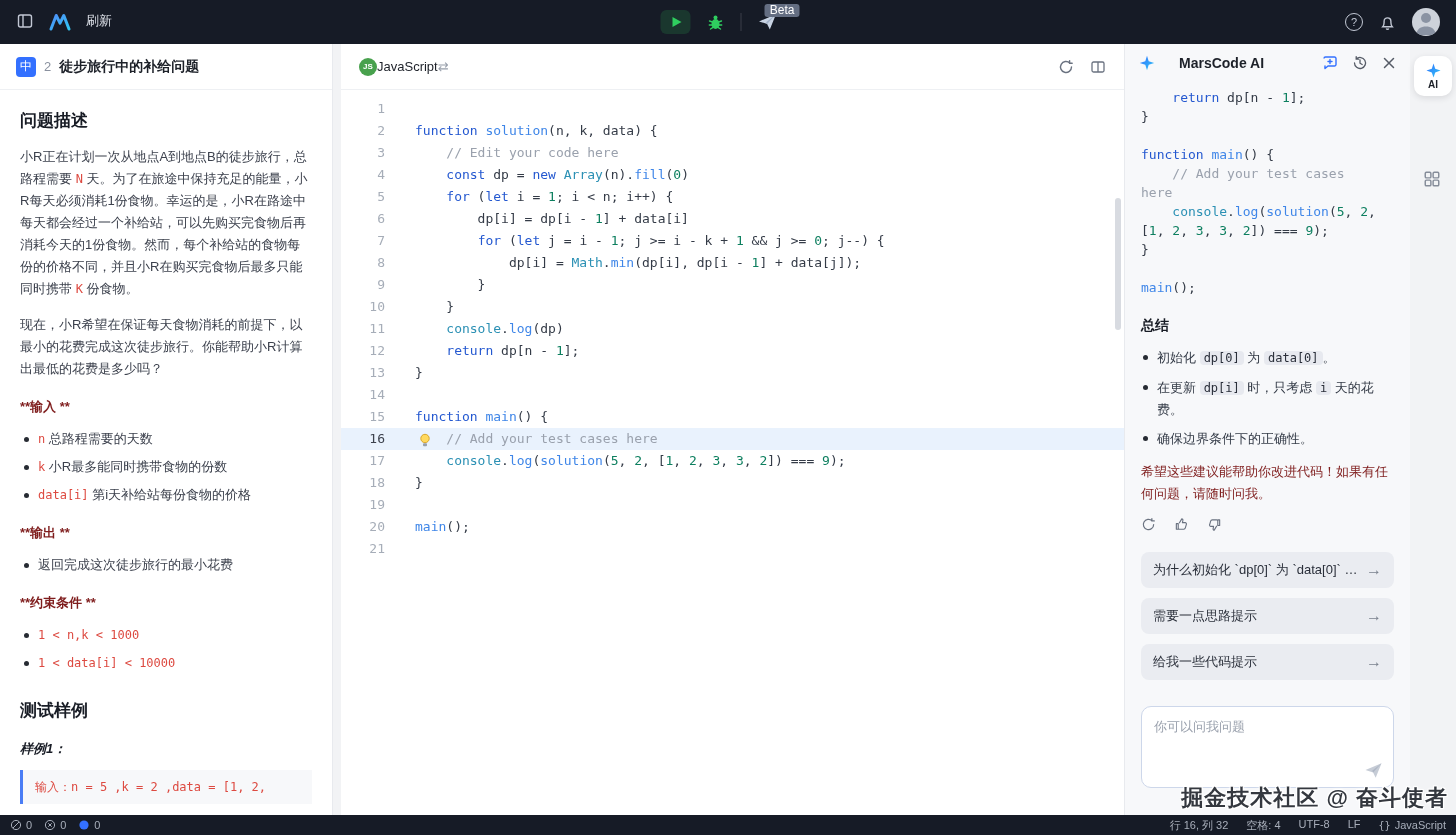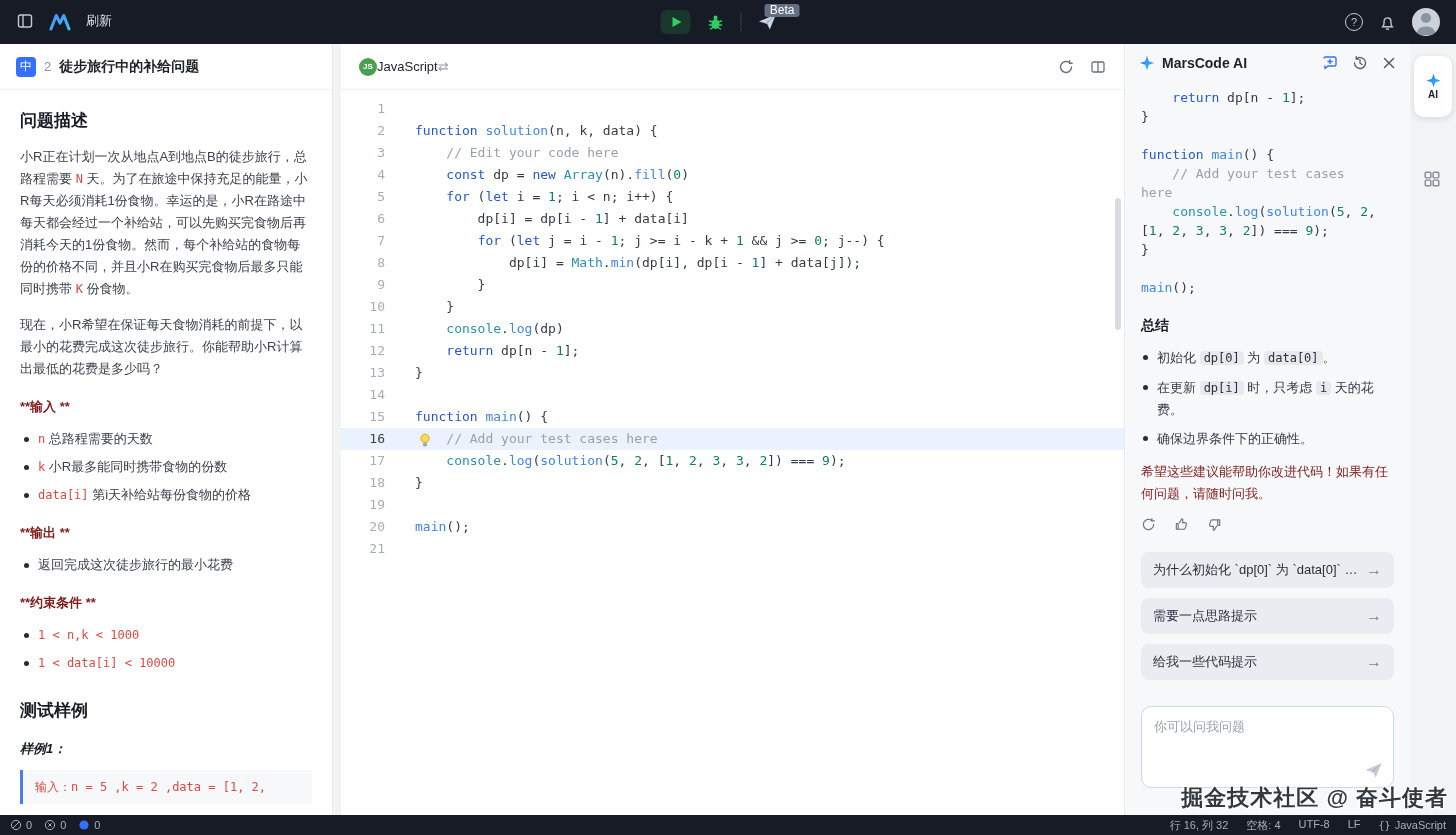--- a/index.html
+++ b/index.html
@@ -61,21 +61,21 @@
 .tok-kw{color:#2458d0}
 .tok-fn{color:#3f86e8}
 .tok-cls{color:#2b90b4}
 .tok-num{color:#0d7f5f}
 .tok-com{color:#9aa1ad}
 .bulb{position:absolute;left:78px;top:4px}
 .ed-scroll{position:absolute;top:108px;right:3px;width:6px;height:132px;border-radius:3px;background:#d8dbe1;cursor:pointer}
 
 
 .assistant{flex:0 0 286px;width:286px;background:#f7f8fa;display:flex;flex-direction:column;border-left:1px solid #e8eaee}
-.as-head{flex:0 0 44px;height:44px;display:flex;align-items:flex-end;gap:7px;padding:17px 14px}
+.as-head{flex:0 0 44px;height:44px;display:flex;align-items:flex-start;gap:24px;padding:11px 14px}
 .as-title{font-size:14px;font-weight:700;color:#1d2129;flex:1}
 .as-head-icons{display:flex;gap:14px;align-items:center}
 .as-head-icons span{cursor:pointer;display:flex}
 .as-body{flex:1;padding:0 16px;position:relative;overflow:hidden}
 .as-code{font-family:"DejaVu Sans Mono",monospace;font-size:13px;line-height:19px;white-space:pre-wrap;word-break:break-word;color:#343b47;margin:0 0 4px;width:242px}
 .as-body h4{font-size:14px;font-weight:700;color:#181c25;margin:20px 0 12px}
 .as-body ul{list-style:none;margin:0 0 12px;padding:0}
 .as-body li{position:relative;padding-left:16px;margin-bottom:8px;font-size:13px;line-height:21px;color:#343b47}
 .as-body li::before{content:"";position:absolute;left:2px;top:8px;width:5px;height:5px;border-radius:50%;background:#272b33}
 .as-body .icode{background:#e7e9ef;border-radius:4px;padding:0 4px;color:#2a2f3a;font-size:12px}
@@ -87,21 +87,21 @@
 .chip-arrow{color:#7a818d;margin-left:8px;flex:0 0 auto}
 .ask{margin-top:26px;height:82px;background:#fff;border:1px solid #cdd7ea;border-radius:10px;padding:10px 12px;position:relative;cursor:text}
 .ask-ph{font-size:13px;color:#9aa1ad}
 .ask-send{position:absolute;right:10px;bottom:8px;cursor:pointer;display:flex}
 
 
 .watermark{position:absolute;right:8px;bottom:2px;z-index:9;font-size:22px;font-weight:700;color:#34383f;letter-spacing:1px;white-space:nowrap;text-shadow:-1px -1px 0 #fff,1px -1px 0 #fff,-1px 1px 0 #fff,1px 1px 0 #fff,0 0 4px #fff}
 
 
 .dock{flex:0 0 46px;width:46px;position:relative;background:#f2f3f5}
-.dock-ai{position:absolute;top:12px;left:4px;width:38px;height:61px;background:#fff;border-radius:10px;box-shadow:0 2px 6px rgba(31,35,41,.12);display:flex;flex-direction:column;align-items:center;justify-content:center;gap:1px;cursor:pointer}
+.dock-ai{position:absolute;top:12px;left:4px;width:38px;height:40px;background:#fff;border-radius:10px;box-shadow:0 2px 6px rgba(31,35,41,.12);display:flex;flex-direction:column;align-items:center;justify-content:center;gap:1px;cursor:pointer}
 .dock-ai-label{font-size:10px;font-weight:700;color:#1d2129}
 .dock-apps{position:absolute;top:126px;left:13px;cursor:pointer;display:flex}
 
 
 .statusbar{flex:0 0 20px;height:20px;background:#161b26;color:#a8aeba;font-size:11px;display:flex;justify-content:space-between;align-items:center;padding:0 10px}
 .sb-left{display:flex;gap:12px;align-items:center}
 .sb-item{display:flex;gap:4px;align-items:center;cursor:pointer}
 .sb-right{display:flex;gap:18px;align-items:center}
 #sb-right-items{display:flex;gap:18px}
 #sb-right-items span{cursor:pointer}

